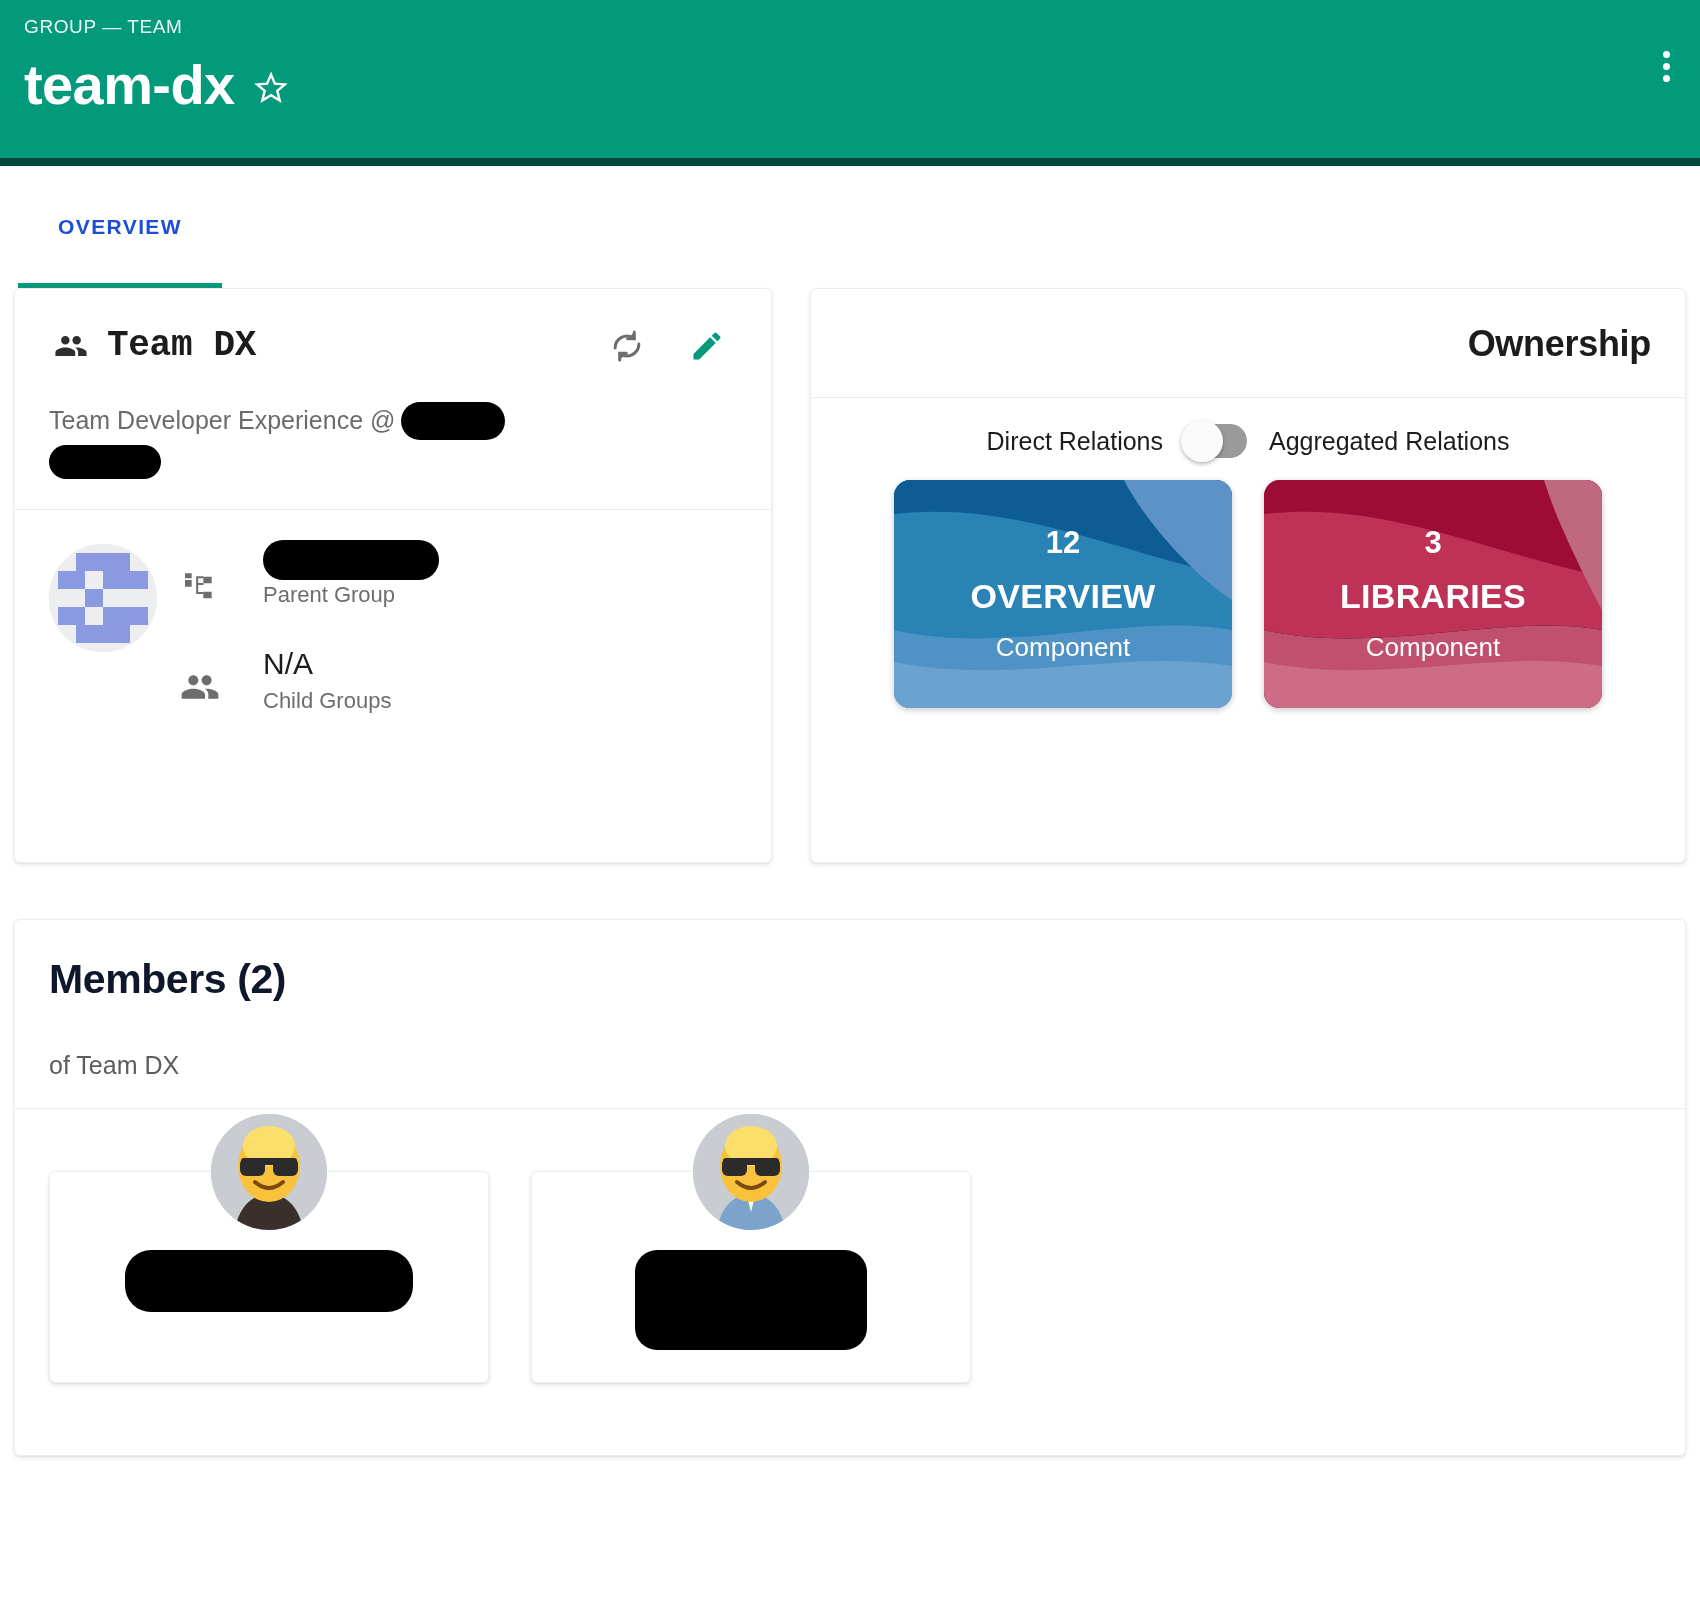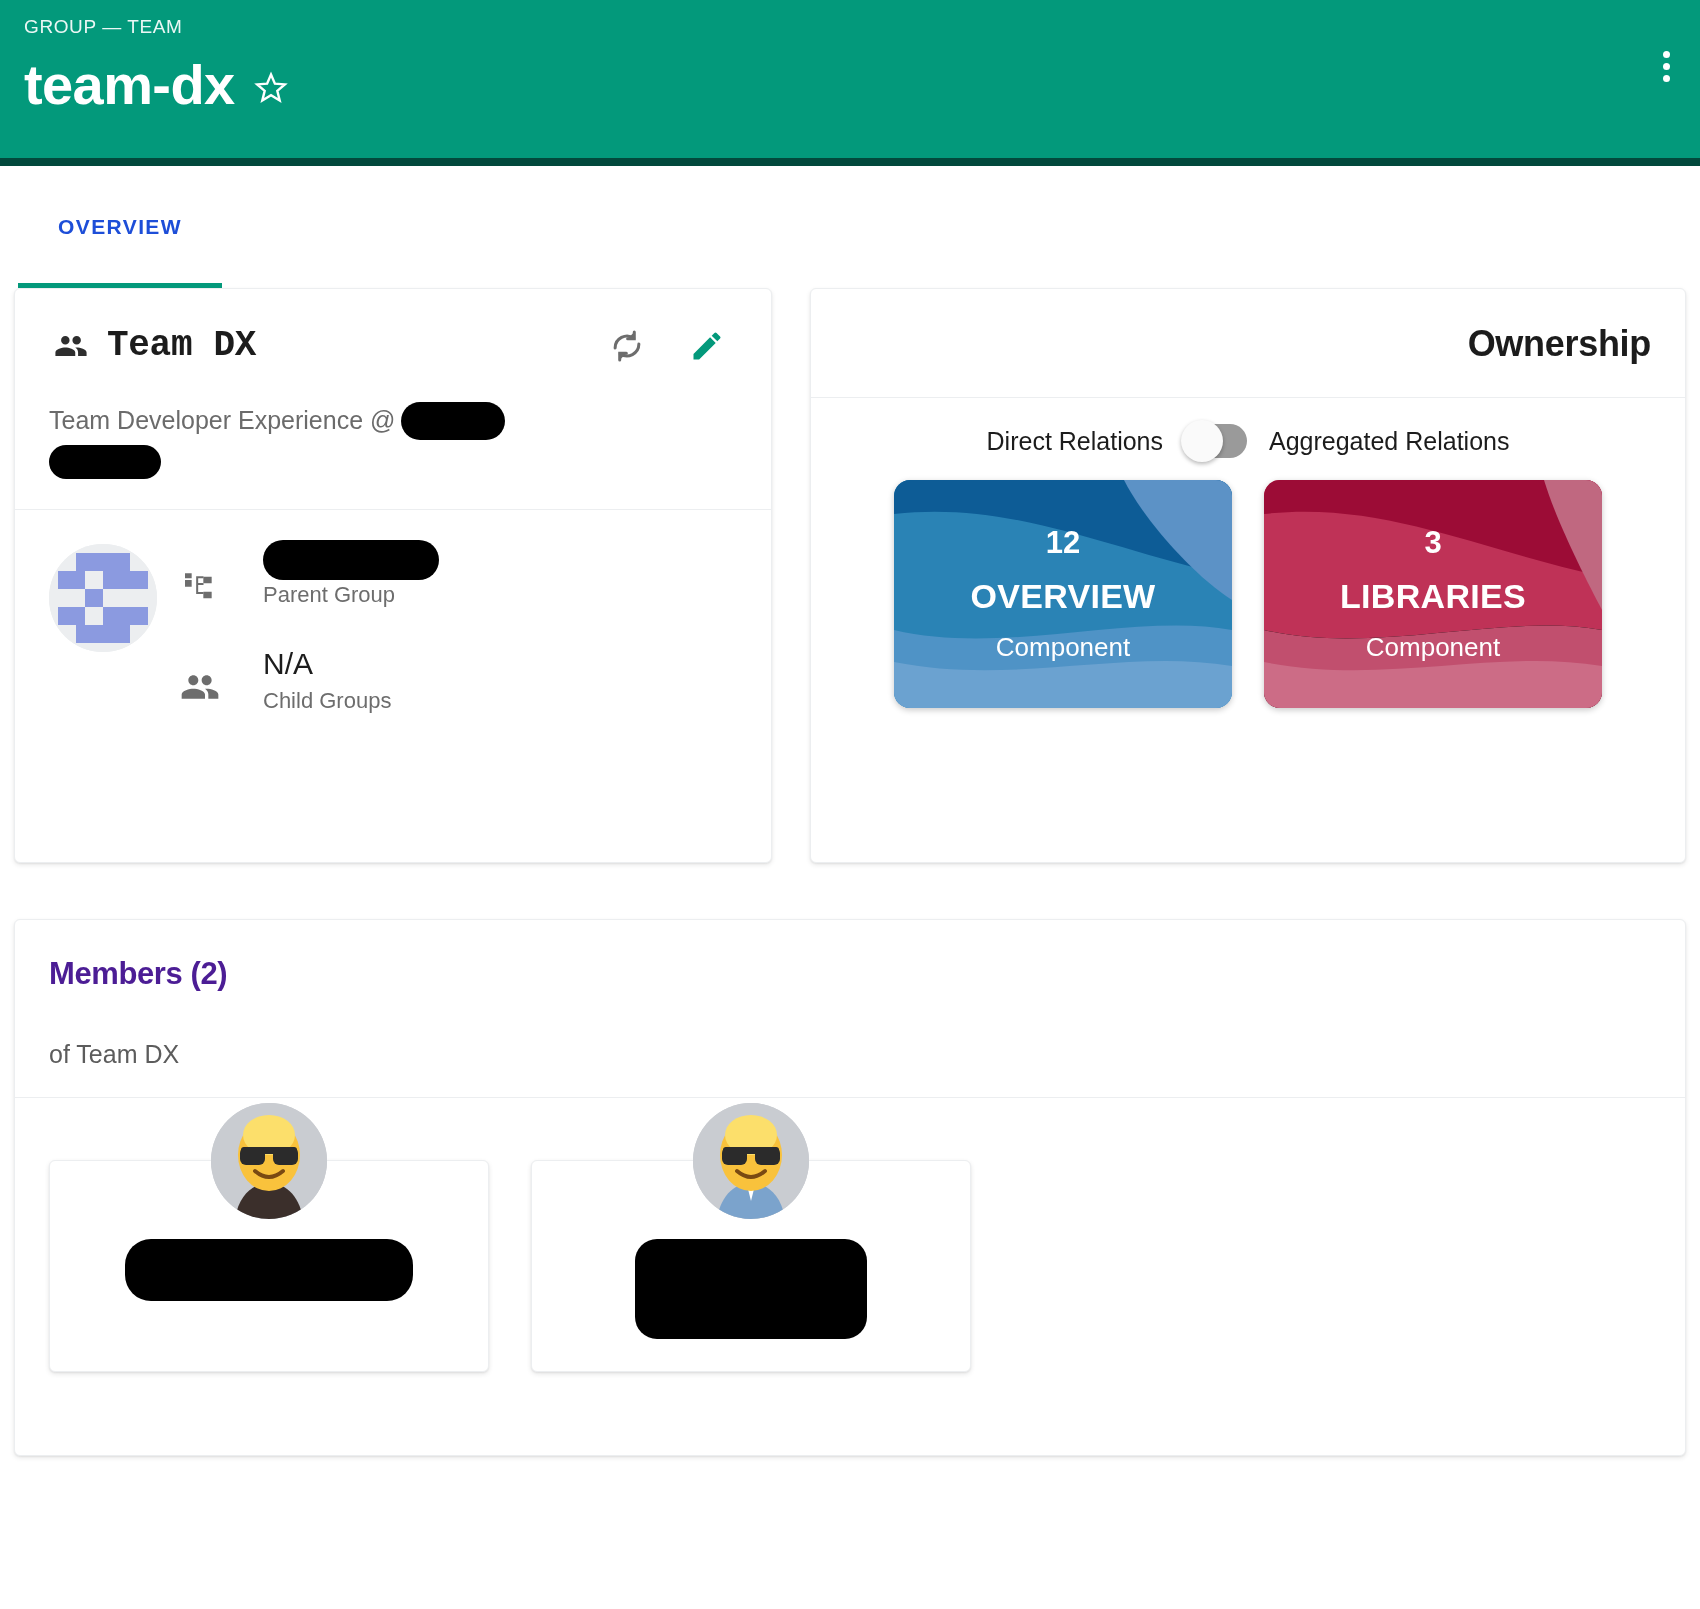--- a/index.html
+++ b/index.html
@@ -211,21 +211,21 @@
   }
   .tile svg.bg { position: absolute; inset: 0; width: 100%; height: 100%; }
   .tile-inner { position: relative; z-index: 2; text-align: center; color: #ffffff; }
   .tile-count { font-size: 31px; font-weight: 700; line-height: 52px; }
   .tile-kind { font-size: 34px; font-weight: 700; letter-spacing: 0.3px; line-height: 54px;}
   .tile-type { font-size: 26px; font-weight: 400; line-height: 48px; }
 
   
   .members-card { margin-top: 56px; height: 537px; display:flex; flex-direction: column;}
   .members-head { padding: 36px 34px 0 34px; }
-  .members-title { font-size: 31px; font-weight: 700; color: #4c1d95; letter-spacing: -0.4px; }
+  .members-title { font-size: 41px; font-weight: 700; color: #0f172a; letter-spacing: -0.4px; }
   .members-sub { font-size: 25px; color: #5c5c5c; margin-top: 48px; padding-bottom: 28px;}
   .members-divider { height: 1px; background: #eceef0; }
   .members-body { padding: 62px 34px 0 34px; display: flex; gap: 42px; }
   .member-card {
     width: 440px; height: 212px;
     background: #ffffff;
     border: 1px solid #eceef0;
     border-radius: 6px;
     box-shadow: 0 2px 5px rgba(0,0,0,0.10), 0 1px 2px rgba(0,0,0,0.06);
     position: relative;

